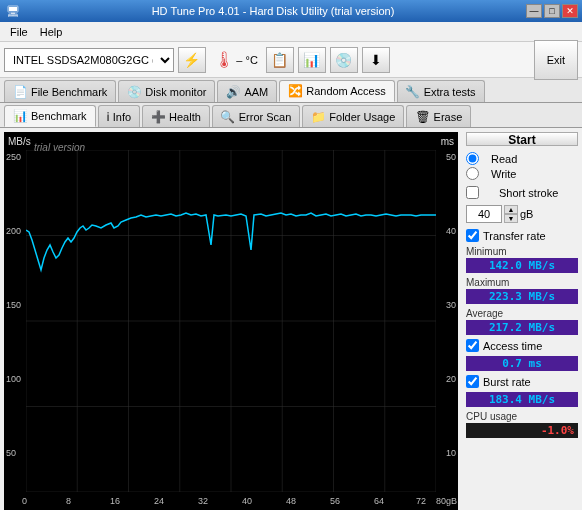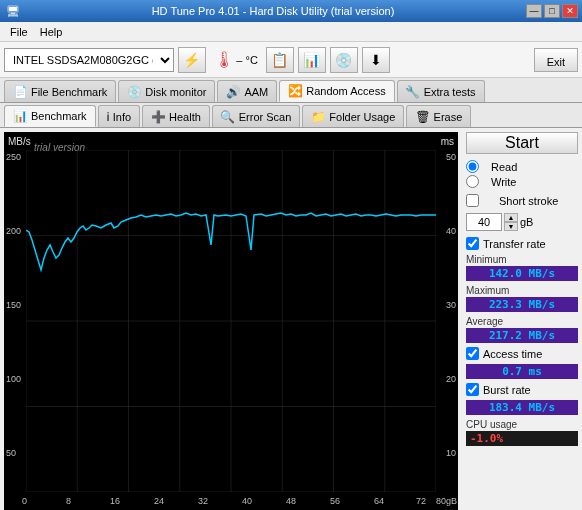--- a/index.html
+++ b/index.html
@@ -77,21 +77,21 @@
       cursor: pointer;
       font-size: 14px;
     }
     .temp-indicator {
       display: flex; align-items: center; gap: 2px;
       font-size: 11px; padding: 0 4px;
     }
     .thermometer { color: #e04040; font-size: 16px; }
     #exit-btn {
       margin-left: auto;
-      height: 24px;
+      height: 40px;
       padding: 7px 12px;
       background: linear-gradient(to bottom, #ffffff, #dcdcdc);
       border: 1px solid #aaa;
       cursor: pointer;
       font-size: 11px;
     }
 
     
     #tab-row1, #tab-row2 {
       display: flex;
@@ -191,26 +191,26 @@
       width: 120px;
       padding: 4px;
       display: flex;
       flex-direction: column;
       gap: 4px;
       background: #f0f0f0;
     }
 
     #start-btn {
       width: 100%;
-      height: 22px;
+      height: 14px;
       background: linear-gradient(to bottom, #ffffff, #dcdcdc);
       border: 1px solid #aaa;
       cursor: pointer;
-      font-size: 16px;
-      font-weight: normal;
+      font-size: 12px;
+      font-weight: bold;
     }
 
     .radio-group { display: flex; flex-direction: column; gap: 2px; padding: 2px 0; }
     .radio-row { display: flex; align-items: center; gap: 12px; font-size: 11px; cursor: pointer; }
     input[type=radio] { margin: 0; }
 
     .checkbox-row { display: flex; align-items: center; gap: 20px; font-size: 11px; cursor: pointer; }
     input[type=checkbox] { margin: 0; }
 
     .spin-row {
@@ -245,21 +245,21 @@
       font-family: monospace;
     }
 
     .section-checkbox { display: flex; align-items: center; gap: 4px; font-size: 11px; }
 
     .cpu-value {
       background: #1a1a1a;
       color: #ff4444;
       font-size: 11px;
       font-weight: bold;
-      text-align: left;
+      text-align: right;
       padding: 1px 4px;
       font-family: monospace;
     }
   </style>
 </head>
 <body>
 
 <div id="title-bar">
   <span id="title-icon">🖥</span>
   <span id="title-text">HD Tune Pro 4.01 - Hard Disk Utility (trial version)</span>

